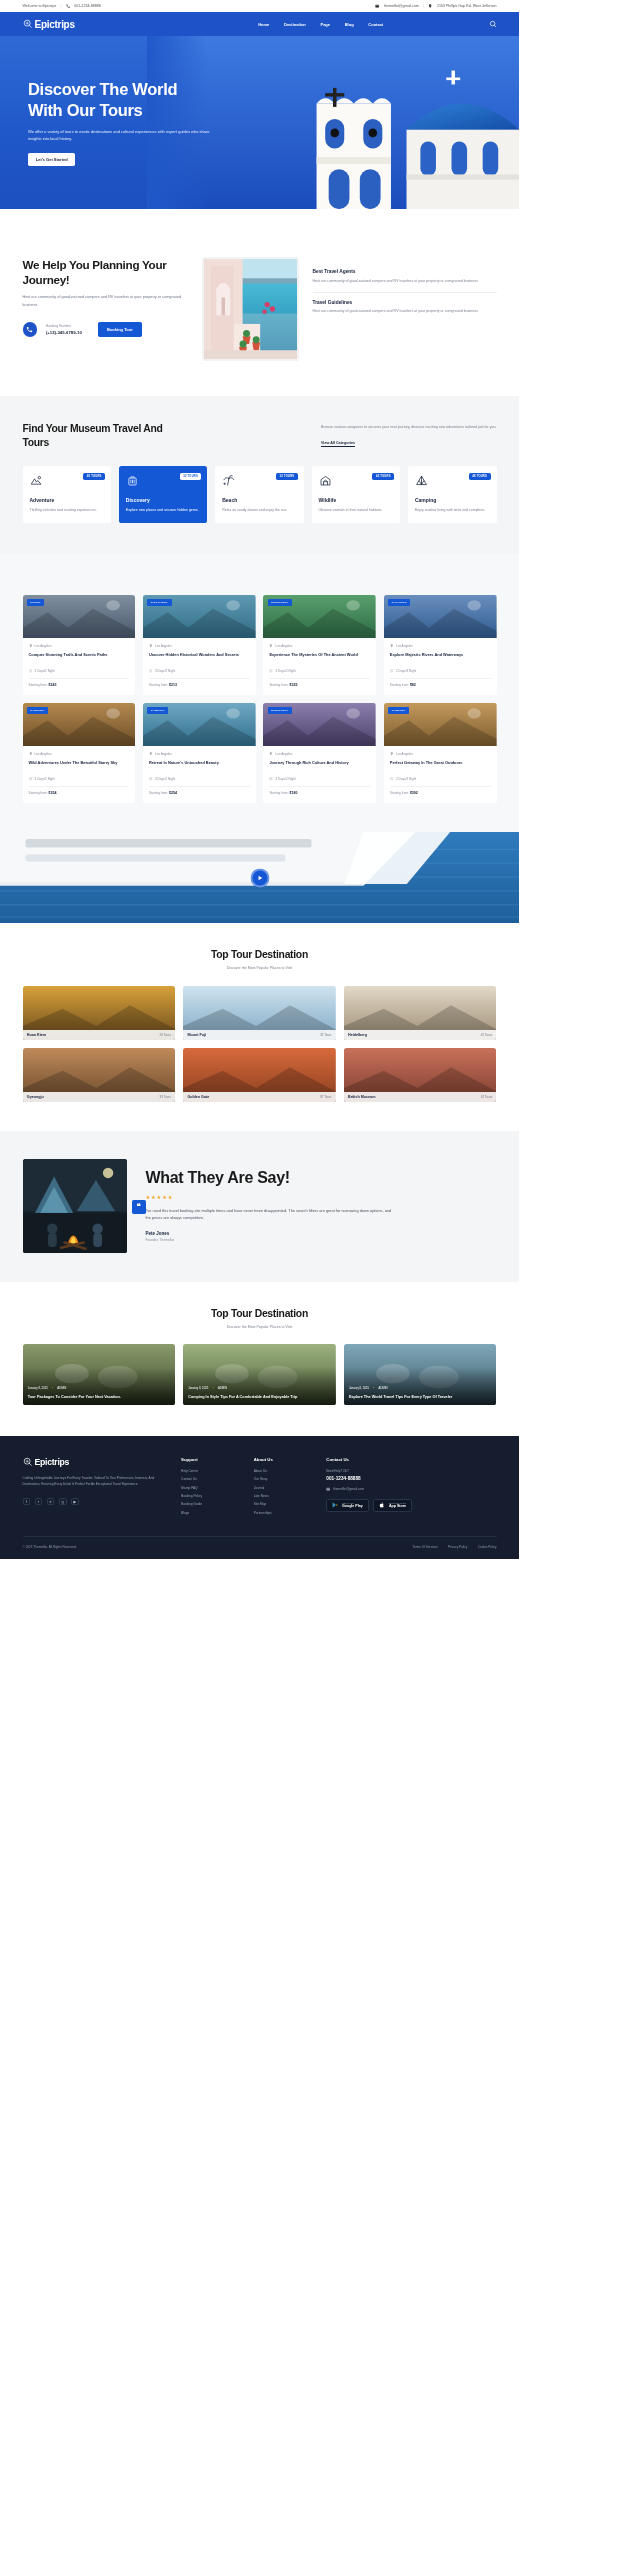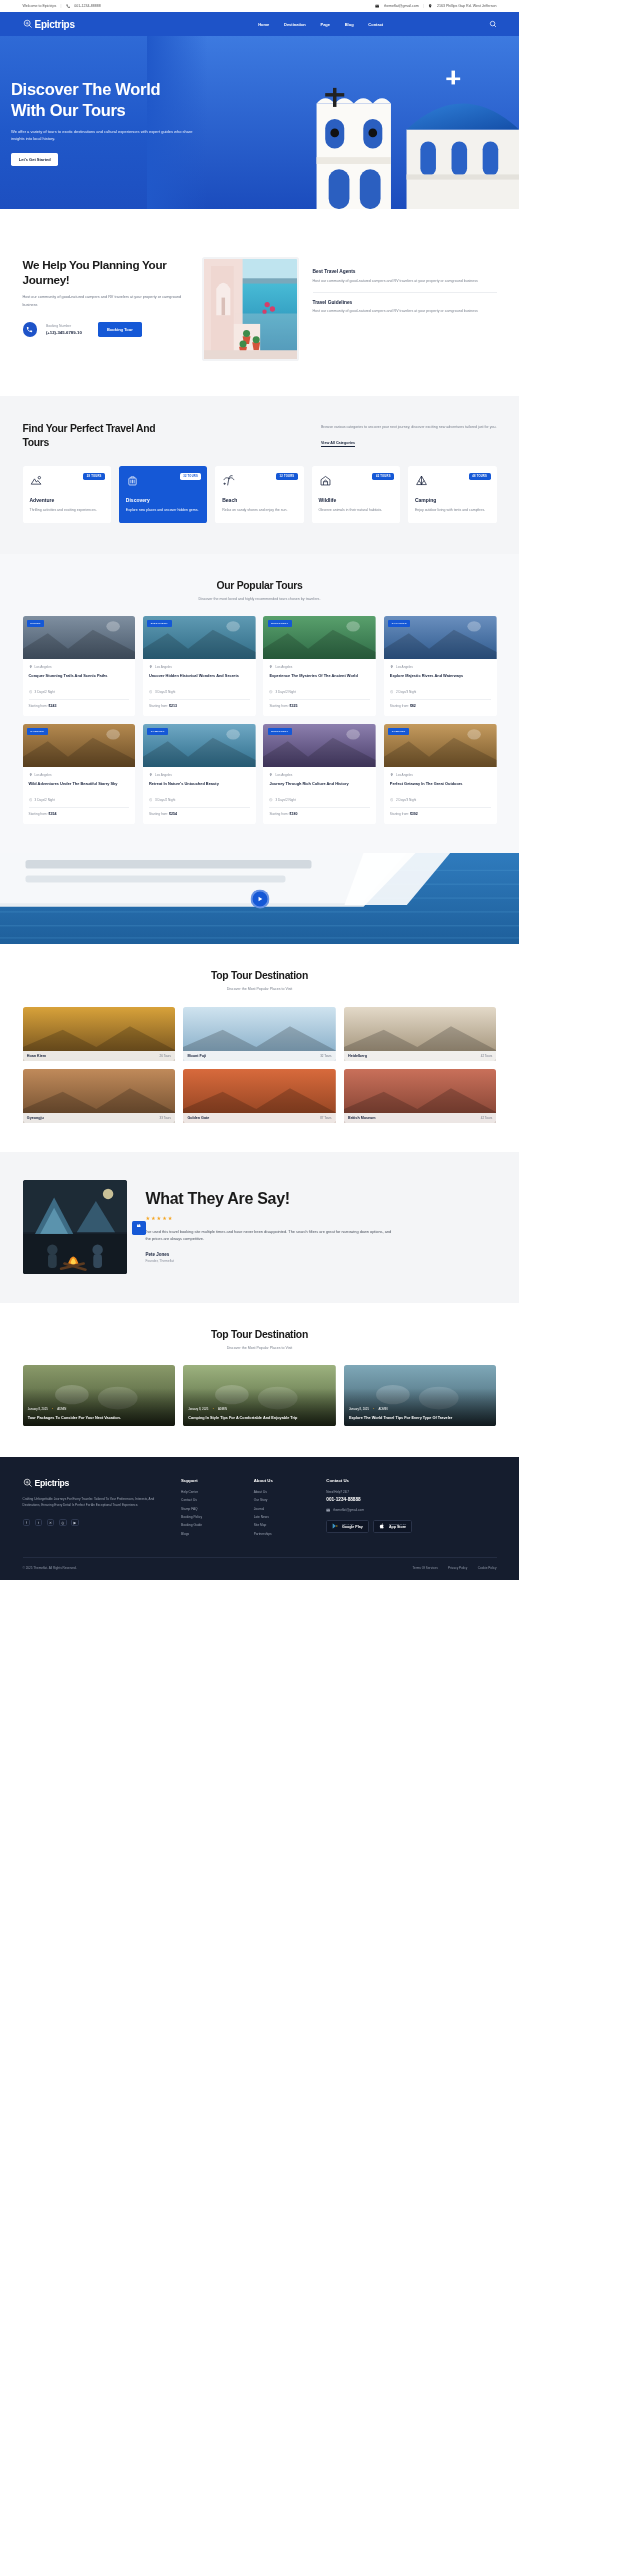--- a/index.html
+++ b/index.html
@@ -35,21 +35,21 @@
   .nav-search { width: 7.8px; height: 7.8px; }
 
   
   .hero {
     height: 173px; position: relative; overflow: hidden;
     background: linear-gradient(180deg,#2f6ad6 0%,#2058c9 55%,#1d4fc0 100%);
   }
   .hero-church {
     position: absolute; right: 0; top: 0; width: 372px; height: 173px;
   }
-  .hero-inner { position: relative; padding: 43px 0 0 11px; z-index: 3; }
+  .hero-inner { position: relative; padding: 43px 0 0 28px; z-index: 3; }
   .hero h1 {
     color: #fff; font-size: 16.5px; font-weight: 700; line-height: 1.26;
     letter-spacing: -0.3px; max-width: 260px;
   }
   .hero p {
     color: #e8eefc; font-size: 4px; line-height: 1.85; margin-top: 7px;
     max-width: 186px;
   }
   .hero-btn {
     display: inline-block; margin-top: 10.4px; background: #fff; color: #17233a;
@@ -381,21 +381,21 @@
       </div>
       <div class="hr-item">
         <h4>Travel Guidelines</h4>
         <p>Host our community of good-natured campers and RV travelers at your property or camground business</p>
       </div>
     </div>
   </div>
 
   <div class="cats">
     <div class="cats-head">
-      <h2>Find Your Perfect Travel And Tours</h2>
+      <h2>Find Your Museum Travel And Tours</h2>
       <div class="right">
         <p>Browse various categories to uncover your next journey, discover exciting new adventures tailored just for you.</p>
         <a class="view-all" href="#">View All Categories</a>
       </div>
     </div>
     <div class="cat-grid">
 
       <div class="cat-card">
         <span class="cat-badge">28 TOURS</span>
         <svg class="cat-ico" viewBox="0 0 32 32" fill="none" stroke="#16203a" stroke-width="1.8" stroke-linejoin="round">
@@ -442,24 +442,20 @@
             <path d="M16 5L4 26h24z"></path>
             <path d="M16 5v21M16 26l-6-10M16 26l6-10"></path>
           </svg>
         <h4>Camping</h4>
         <p>Enjoy outdoor living with tents and campfires.</p>
       </div>
     </div>
   </div>
 
   <div class="pop">
-    <div class="sec-head">
-      <h2>Our Popular Tours</h2>
-      <p>Discover the most loved and highly recommended tours chosen by travelers.</p>
-    </div>
     <div class="tour-grid" id="tours-grid">
         <div class="tour-card">
           <div class="tour-thumb"><svg width="100%" height="100%" viewBox="0 0 100 50" preserveAspectRatio="none">
               <defs>
                 <linearGradient id="tg0" x1="0" y1="0" x2="0" y2="1">
                   <stop offset="0" stop-color="#7f8fa0"></stop>
                   <stop offset="1" stop-color="#49596b"></stop>
                 </linearGradient>
               </defs>
               <rect width="100" height="50" fill="url(#tg0)"></rect>

